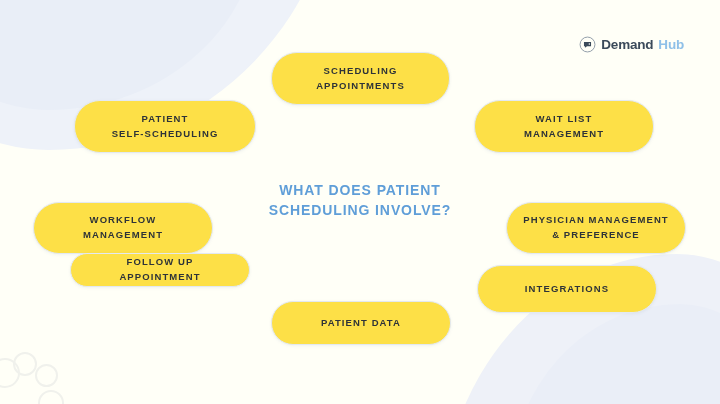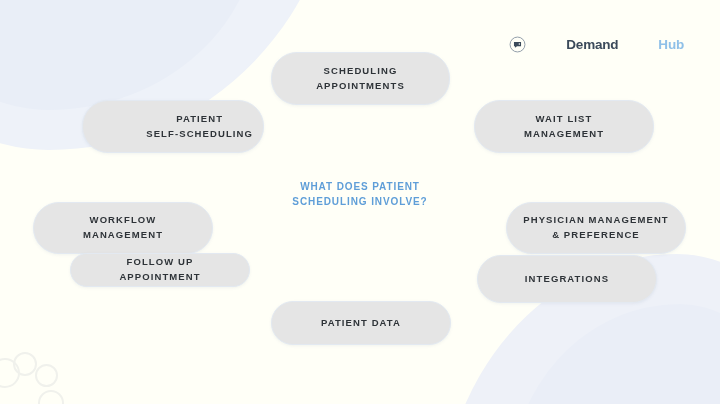--- a/index.html
+++ b/index.html
@@ -84,66 +84,65 @@
   }
   #logo-mark {
     width: 17px;
     height: 17px;
     flex: 0 0 auto;
   }
   .logo-text {
     font-size: 13.5px;
     font-weight: bold;
     letter-spacing: -0.2px;
-    margin-left: 35px;
   }
   #logo-text-demand { color: #3b4a5a; }
   #logo-text-hub { color: #8fc0e8; }
 
   
   #center-title {
     position: absolute;
     left: 246px;
     top: 180px;
     width: 228px;
     text-align: center;
     color: #5f9ed8;
-    font-size: 10px;
+    font-size: 14px;
     font-weight: bold;
     letter-spacing: 0.9px;
     line-height: 1.45;
   }
 
   
   .pill {
     position: absolute;
     display: flex;
     align-items: center;
     justify-content: center;
     text-align: center;
-    background: #e5e5e5;
+    background: #fde047;
     border: 1px solid #e3e9f1;
     border-radius: 26px;
     box-shadow: 0 1px 3px rgba(120, 140, 170, 0.10);
     color: #2e3338;
     font-size: 9.5px;
     font-weight: bold;
     letter-spacing: 1.1px;
     line-height: 1.55;
     box-sizing: border-box;
     padding: 0 10px;
   }
 
   #pill-scheduling-appointments { left: 271px; top: 52px;  width: 179px; height: 53px; }
-  #pill-patient-self-scheduling { left: 82px;  top: 100px; width: 182px; height: 53px; justify-content: flex-end; }
+  #pill-patient-self-scheduling { left: 74px;  top: 100px; width: 182px; height: 53px; }
   #pill-wait-list-management    { left: 474px; top: 100px; width: 180px; height: 53px; }
   #pill-workflow-management     { left: 33px;  top: 203px; width: 180px; height: 52px; }
   #pill-physician-management    { left: 506px; top: 203px; width: 180px; height: 52px; }
   #pill-follow-up-appointment   { left: 70px;  top: 253px; width: 180px; height: 34px; }
-  #pill-integrations            { left: 477px; top: 255px; width: 180px; height: 48px; }
+  #pill-integrations            { left: 477px; top: 265px; width: 180px; height: 48px; }
   #pill-patient-data-collection { left: 271px; top: 301px; width: 180px; height: 44px; }
 
   
   #pill-workflow-management, #pill-physician-management { top: 202px; }
 </style>
 </head>
 <body>
 
 <div id="canvas">
 

